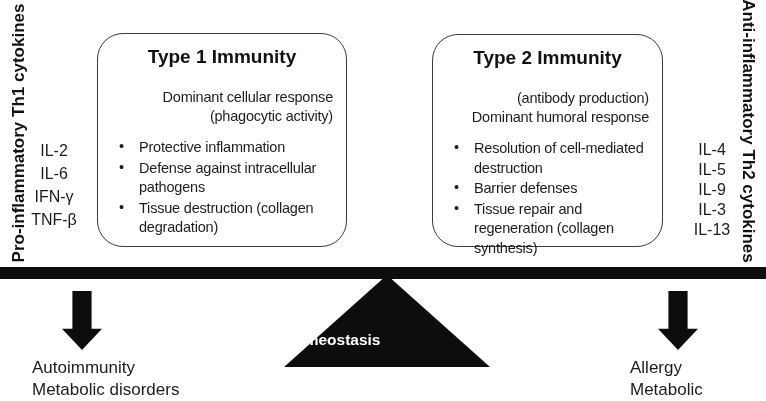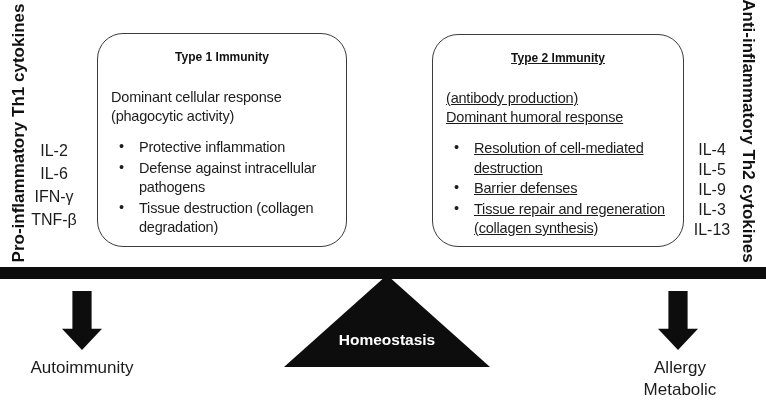--- a/index.html
+++ b/index.html
@@ -14,41 +14,41 @@
   
   .cytokines{position:absolute;text-align:center;font-size:16px;color:#1c1c1c;margin-top:48px;}
   .cytokines-left{left:14px;top:91px;width:80px;line-height:23px;}
   .cytokines-right{left:672px;top:92px;width:80px;line-height:20px;}
   
   .ibox{
     position:absolute;background:#fff;border:1.5px solid #3c3c3c;border-radius:26px;
     box-sizing:border-box;padding:12px 13px 0 13px;
   }
   .ibox-1{left:97px;top:33px;width:250px;height:214px;}
-  .ibox-2{left:432px;top:34px;width:252px;height:213px;text-decoration:underline;}
-  .ibox-title{text-align:center;font-weight:bold;font-size:12px;line-height:22px;color:#111;}
-  .ibox-sub{margin-top:20px;text-align:left;font-size:14.5px;line-height:19px;letter-spacing:-0.2px;}
+  .ibox-2{left:432px;top:34px;width:231px;height:213px;}
+  .ibox-title{text-align:center;font-weight:bold;font-size:19px;line-height:22px;color:#111;}
+  .ibox-sub{margin-top:20px;text-align:right;font-size:14.5px;line-height:19px;letter-spacing:-0.2px;}
   .bullets{margin:12px 0 0 0;padding:0;list-style:none;font-size:14.5px;line-height:19.5px;letter-spacing:-0.2px;text-align:left;}
   .bullets li{position:relative;padding-left:28px;margin-bottom:1px;}
   .bullets .bullet{position:absolute;left:8px;top:-1px;}
   
   .beam{position:absolute;left:0;top:267px;width:766px;height:12px;background:#0d0d0d;}
   
   .fulcrum{position:absolute;left:284px;top:275px;width:0;height:0;
     border-left:103px solid transparent;border-right:103px solid transparent;
     border-bottom:92px solid #0d0d0d;}
-  .fulcrum-label{position:absolute;left:284px;top:331px;width:206px;text-align:center;
+  .fulcrum-label{position:absolute;left:284px;top:331px;width:206px;text-align:left;
     color:#ffffff;font-weight:bold;font-size:15.5px;}
   
   .block-arrow{position:absolute;width:40px;height:59px;background:#0d0d0d;
     clip-path:polygon(26% 0, 74% 0, 74% 64%, 100% 64%, 50% 100%, 0 64%, 26% 64%);}
   .arrow-left{left:62px;top:291px;}
   .arrow-right{left:658px;top:291px;}
   
-  .outcome{position:absolute;top:357px;text-align:center;font-size:17px;line-height:22px;color:#1c1c1c;}
+  .outcome{position:absolute;top:357px;font-size:17px;line-height:22px;color:#1c1c1c;padding-left:32px;}
   .outcome-left{left:0;width:164px;}
   .outcome-right{left:598px;width:164px;}
 </style>
 </head>
 <body>
 
 <div class="canvas">
 
   <div class="v-label v-label-left">Pro-inflammatory Th1 cytokines</div>
   <div class="v-label v-label-right">Anti-inflammatory Th2 cytokines</div>
@@ -115,19 +115,20 @@
   <div class="beam"></div>
 
   <div class="fulcrum"></div>
   <div class="fulcrum-label">Homeostasis</div>
 
   <div class="block-arrow arrow-left"></div>
   <div class="block-arrow arrow-right"></div>
 
   <div class="outcome outcome-left">
     <div>Autoimmunity</div>
+    <div>Metabolic disorders</div>
   </div>
   <div class="outcome outcome-right">
     <div>Allergy</div>
     <div>Metabolic</div>
   </div>
 
 </div>
 
 </body></html>

